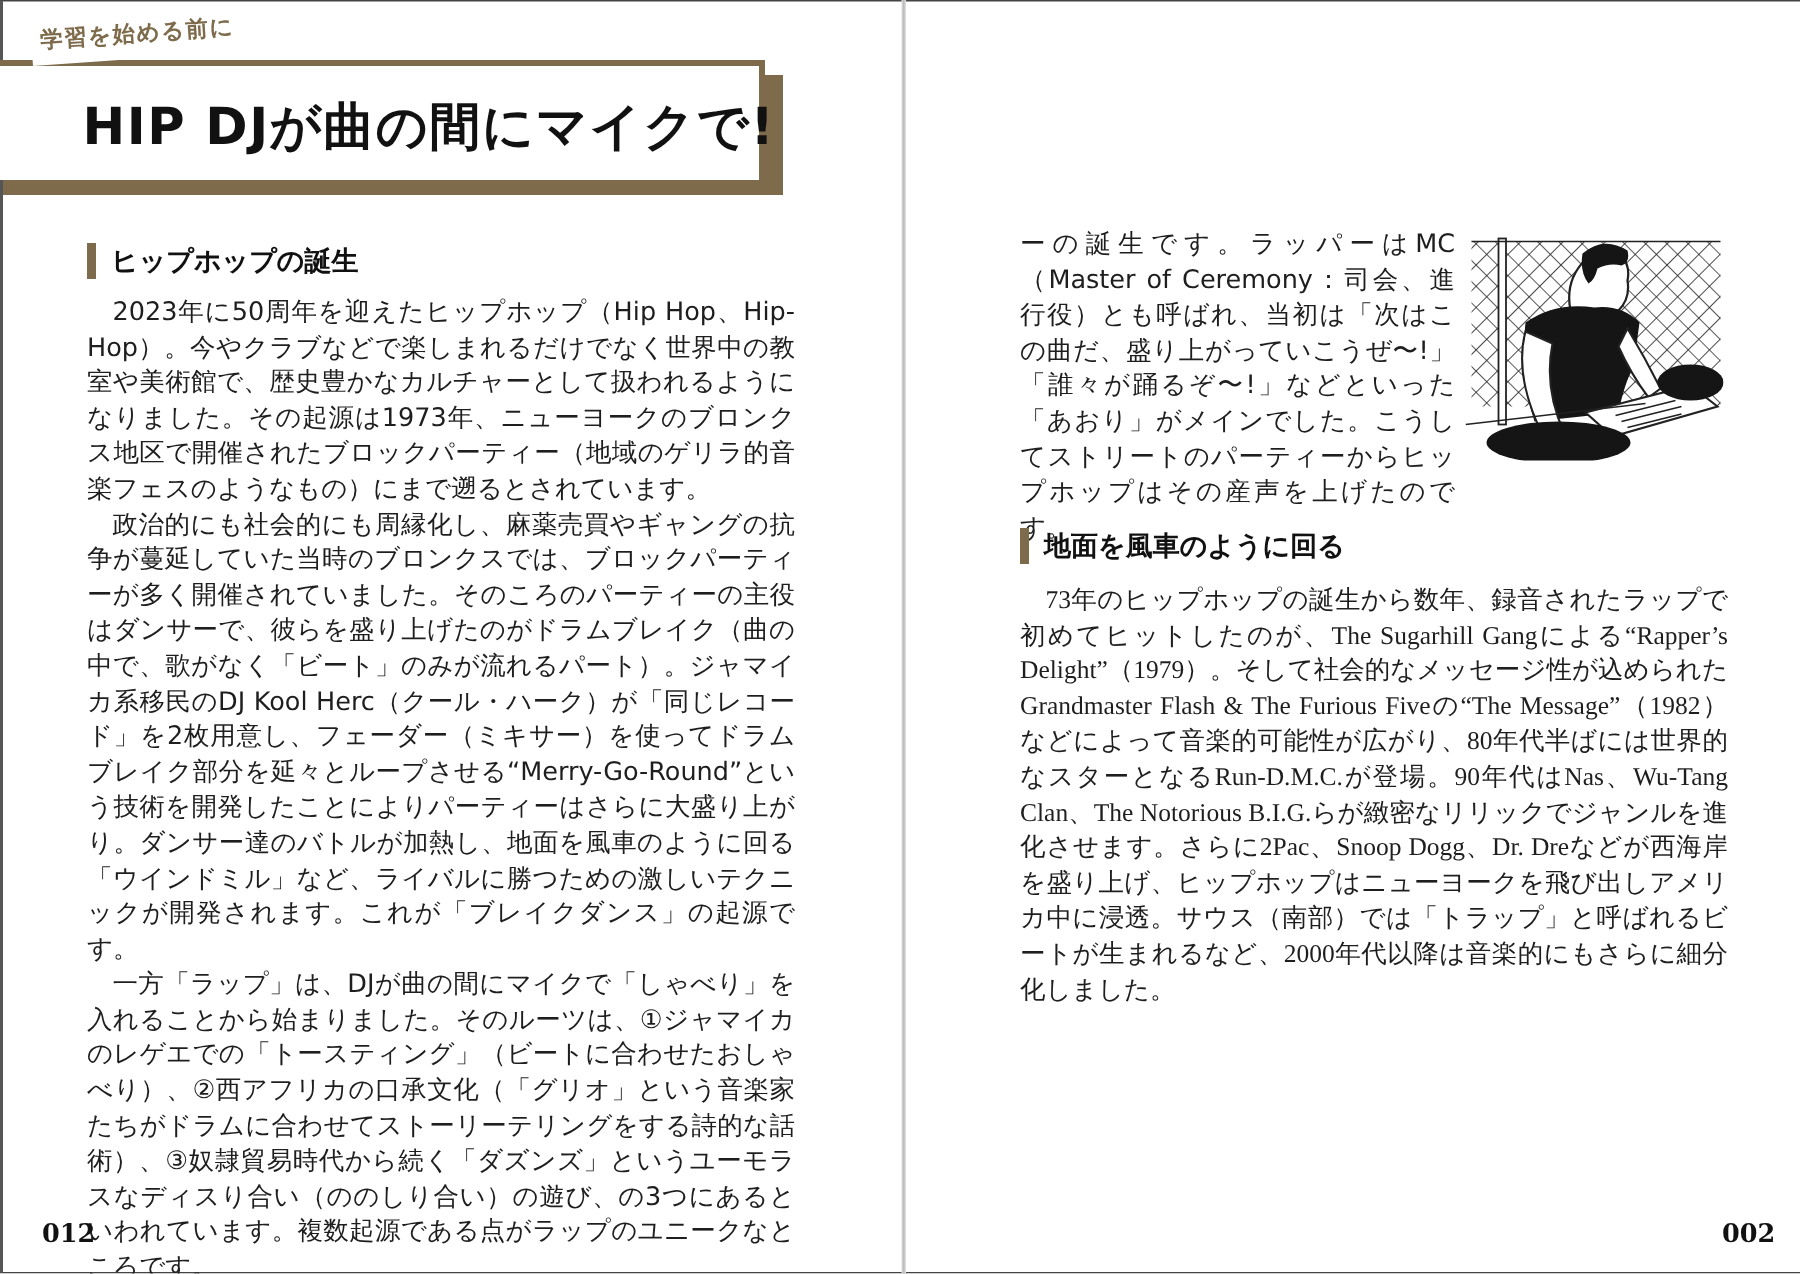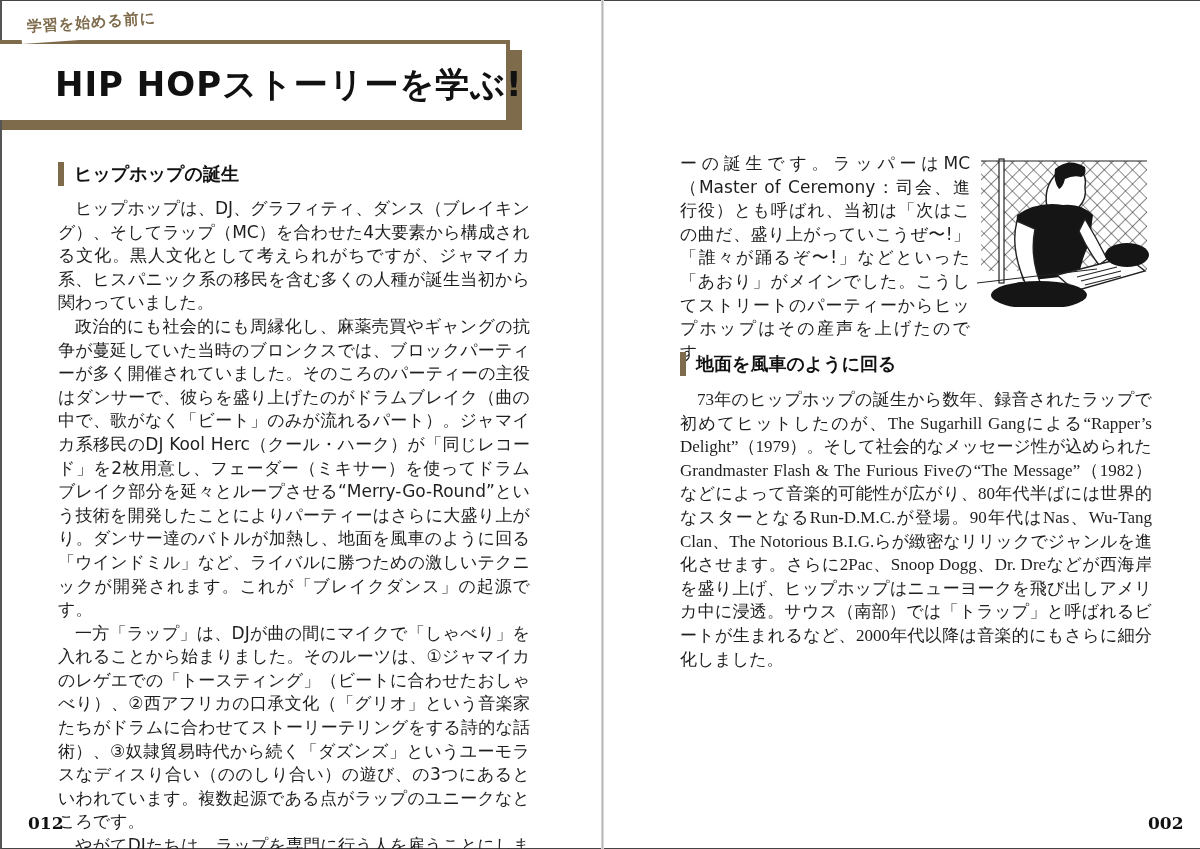--- a/index.html
+++ b/index.html
@@ -72,29 +72,29 @@
 </style>
 </head>
 <body>
 
 <div class="frame"></div>
 
 <div class="page left">
   <div class="title-shadow"></div>
   <div class="title-box"></div>
   <div class="kicker" style="top:18px;left:22px;">学習を始める前に</div>
-  <div class="title">HIP HOPストーリーを学ぶ!</div>
+  <div class="title">HIP DJが曲の間にマイクで!</div>
 
   <div class="section-heading" style="left:58px; top:162px;">
     <span class="bar"></span>
     <span>ヒップホップの誕生</span>
   </div>
 
   <div class="body-text" style="left:58px; top:197px; width:472px;">
-    <p>ヒップホップは、DJ、グラフィティ、ダンス（ブレイキング）、そしてラップ（MC）を合わせた4大要素から構成される文化。黒人文化として考えられがちですが、ジャマイカ系、ヒスパニック系の移民を含む多くの人種が誕生当初から関わっていました。</p>
+    <p>2023年に50周年を迎えたヒップホップ（Hip Hop、Hip-Hop）。今やクラブなどで楽しまれるだけでなく世界中の教室や美術館で、歴史豊かなカルチャーとして扱われるようになりました。その起源は1973年、ニューヨークのブロンクス地区で開催されたブロックパーティー（地域のゲリラ的音楽フェスのようなもの）にまで遡るとされています。</p>
     <p>政治的にも社会的にも周縁化し、麻薬売買やギャングの抗争が蔓延していた当時のブロンクスでは、ブロックパーティーが多く開催されていました。そのころのパーティーの主役はダンサーで、彼らを盛り上げたのがドラムブレイク（曲の中で、歌がなく「ビート」のみが流れるパート）。ジャマイカ系移民のDJ Kool Herc（クール・ハーク）が「同じレコード」を2枚用意し、フェーダー（ミキサー）を使ってドラムブレイク部分を延々とループさせる“Merry-Go-Round”という技術を開発したことによりパーティーはさらに大盛り上がり。ダンサー達のバトルが加熱し、地面を風車のように回る「ウインドミル」など、ライバルに勝つための激しいテクニックが開発されます。これが「ブレイクダンス」の起源です。</p>
     <p>一方「ラップ」は、DJが曲の間にマイクで「しゃべり」を入れることから始まりました。そのルーツは、①ジャマイカのレゲエでの「トースティング」（ビートに合わせたおしゃべり）、②西アフリカの口承文化（「グリオ」という音楽家たちがドラムに合わせてストーリーテリングをする詩的な話術）、③奴隷貿易時代から続く「ダズンズ」というユーモラスなディスり合い（ののしり合い）の遊び、の3つにあるといわれています。複数起源である点がラップのユニークなところです。</p>
     <p>やがてDJたちは、ラップを専門に行う人を雇うことにしました。これがラッパ</p>
   </div>
 
   <div class="page-num" style="left:28px;">012</div>
 </div>
 
 <div class="gutter"></div>
 

